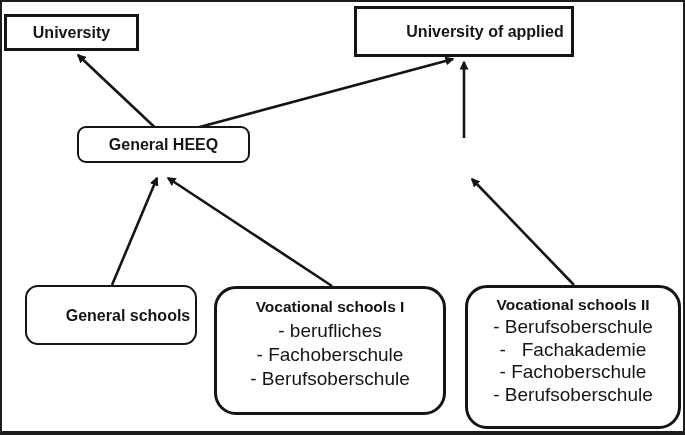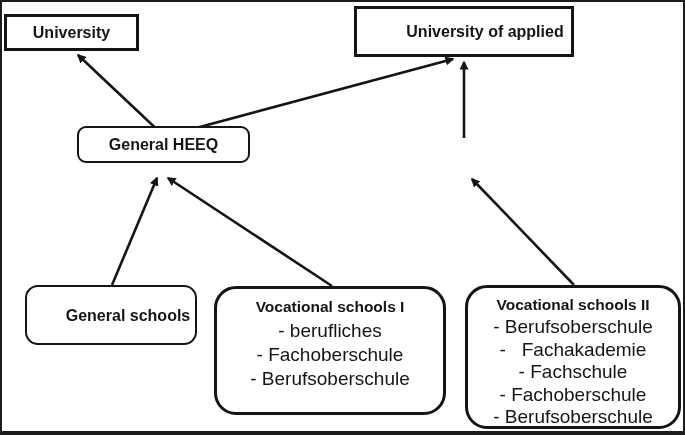--- a/index.html
+++ b/index.html
@@ -120,18 +120,17 @@
     <div class="list-title">Vocational schools I</div>
     <div class="list-item">- berufliches</div>
     <div class="list-item">- Fachoberschule</div>
     <div class="list-item">- Berufsoberschule</div>
   </div>
 
   <div class="node list-node node-voc2">
     <div class="list-title">Vocational schools II</div>
     <div class="list-item">- Berufsoberschule</div>
     <div class="list-item">-   Fachakademie</div>
-    <div class="list-item">- Fachschule</div>
     <div class="list-item">- Fachoberschule</div>
     <div class="list-item">- Berufsoberschule</div>
   </div>
 
 </div>
 
 </body></html>

